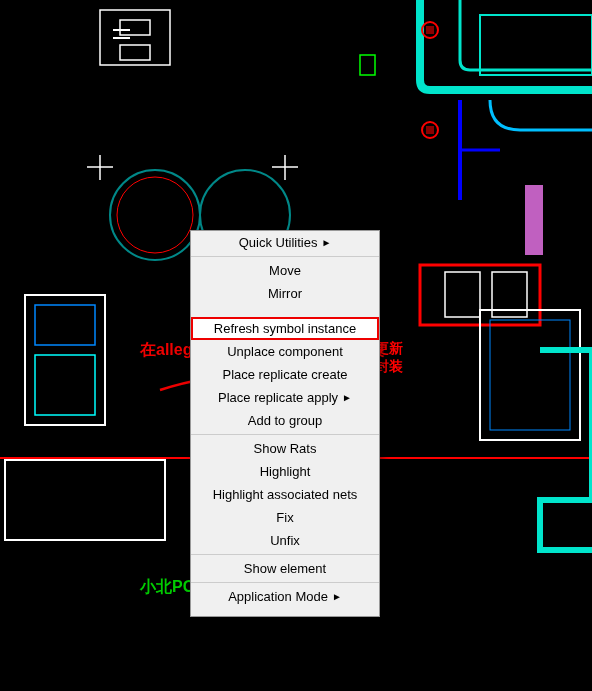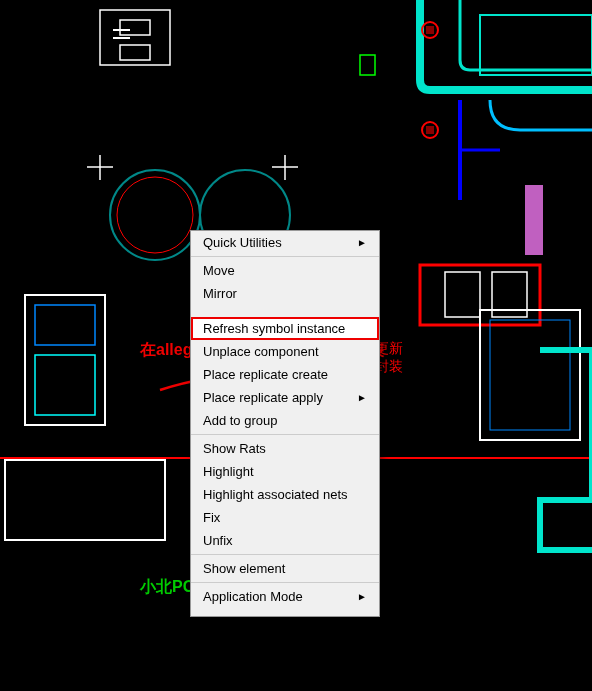--- a/index.html
+++ b/index.html
@@ -31,21 +31,21 @@
       box-shadow: 3px 3px 8px rgba(0,0,0,0.4);
       z-index: 100;
     }
 
     .menu-item {
       padding: 4px 12px;
       cursor: pointer;
       color: #000;
       display: flex;
       align-items: center;
-      justify-content: space-between;
+      justify-content: center;
       white-space: nowrap;
     }
 
     .menu-item .arrow {
       font-size: 10px;
       margin-left: 4px;
     }
 
     .menu-separator {
       height: 1px;
@@ -136,21 +136,21 @@
   <rect x="490" y="320" width="80" height="110" fill="none" stroke="#08f" stroke-width="1"></rect>
 
   <path d="M540 350 L592 350 L592 500 L540 500 L540 550 L592 550" fill="none" stroke="#00e5cc" stroke-width="6"></path>
 
   <rect x="5" y="460" width="160" height="80" fill="none" stroke="#fff" stroke-width="2"></rect>
 </svg>
 
 <div class="overlay-text" style="top: 340px; left: 140px;">
   <span>在allegro里如何快速更新器件封装</span>
 </div>
-<div style="position:absolute; top:340px; left:375px; color:#f00; font-size:14px; font-weight:normal; z-index:50; pointer-events:none;">
+<div style="position:absolute; top:340px; left:375px; color:#f00; font-size:14px; font-weight:bold; z-index:50; pointer-events:none;">
   <span>更新</span><br>
   <span>封装</span>
 </div>
 <div class="overlay-text-green" style="top: 577px; left: 140px;">
   <span>小北PCB工作室</span>
 </div>
 
 <svg style="position:absolute;top:360px;left:155px;z-index:65;pointer-events:none;" width="230" height="40">
   <path d="M5 30 Q80 5 180 20" fill="none" stroke="#e00" stroke-width="2.5"></path>
   <polygon points="180,20 170,13 175,25" fill="#e00"></polygon>

